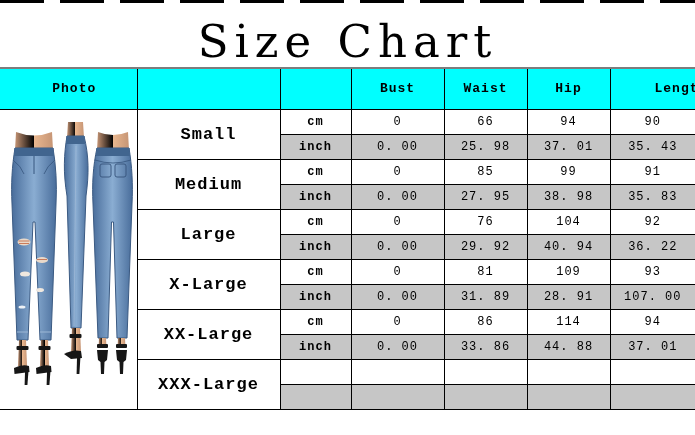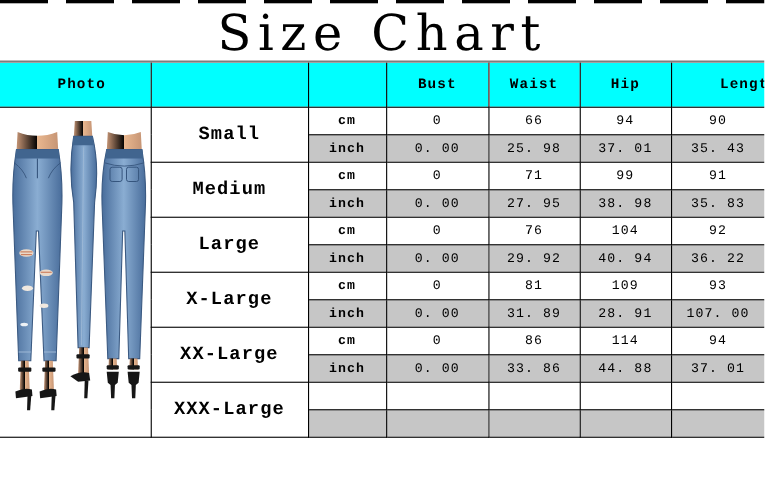--- a/index.html
+++ b/index.html
@@ -5,21 +5,21 @@
   html,body{margin:0;padding:0;}
   body{
     width:695px;height:435px;overflow:hidden;background:#fff;
     font-family:"Liberation Mono","DejaVu Sans Mono",monospace;color:#000;
   }
   .top-dashes{
     height:3px;
     background:repeating-linear-gradient(90deg,#000 0 44px,transparent 44px 60px);
   }
   .title{
-    margin:2px 0 0;text-align:center;
+    margin:14px 0 0;text-align:center;
     font-family:"DejaVu Serif","Liberation Serif",serif;
     font-size:45px;line-height:50px;font-weight:400;letter-spacing:6px;white-space:nowrap;
   }
   .divider{height:2px;background:#7d7d7d;}
   table.chart{border-collapse:collapse;table-layout:fixed;width:695px;}
   col.c0{width:137px}col.c1{width:143px}col.c2{width:71px}
   col.c3{width:93px}col.c4{width:83px}col.c5{width:83px}col.c6{width:85px}
   th,td{
     border:1px solid #000;padding:0;text-align:center;vertical-align:middle;
     overflow:hidden;white-space:nowrap;
@@ -158,21 +158,21 @@
           <td class="unit-cell">inch</td>
           <td class="val-cell">0. 00</td>
           <td class="val-cell">25. 98</td>
           <td class="val-cell">37. 01</td>
           <td class="val-cell">35. 43</td>
         </tr>
         <tr class="row-cm">
           <td class="size-cell" rowspan="2">Medium</td>
           <td class="unit-cell">cm</td>
           <td class="val-cell">0</td>
-          <td class="val-cell">71</td>
+          <td class="val-cell">85</td>
           <td class="val-cell">99</td>
           <td class="val-cell">91</td>
         </tr>
         <tr class="row-inch">
           <td class="unit-cell">inch</td>
           <td class="val-cell">0. 00</td>
           <td class="val-cell">27. 95</td>
           <td class="val-cell">38. 98</td>
           <td class="val-cell">35. 83</td>
         </tr>

